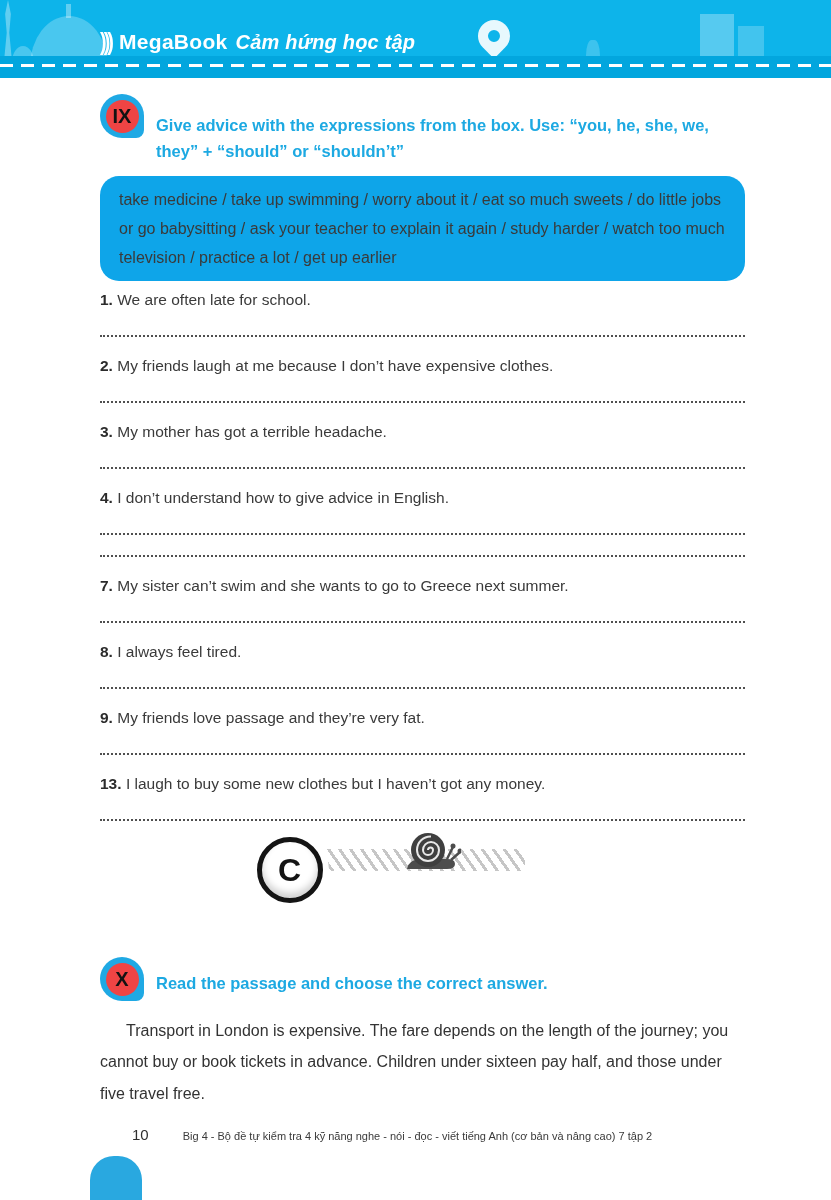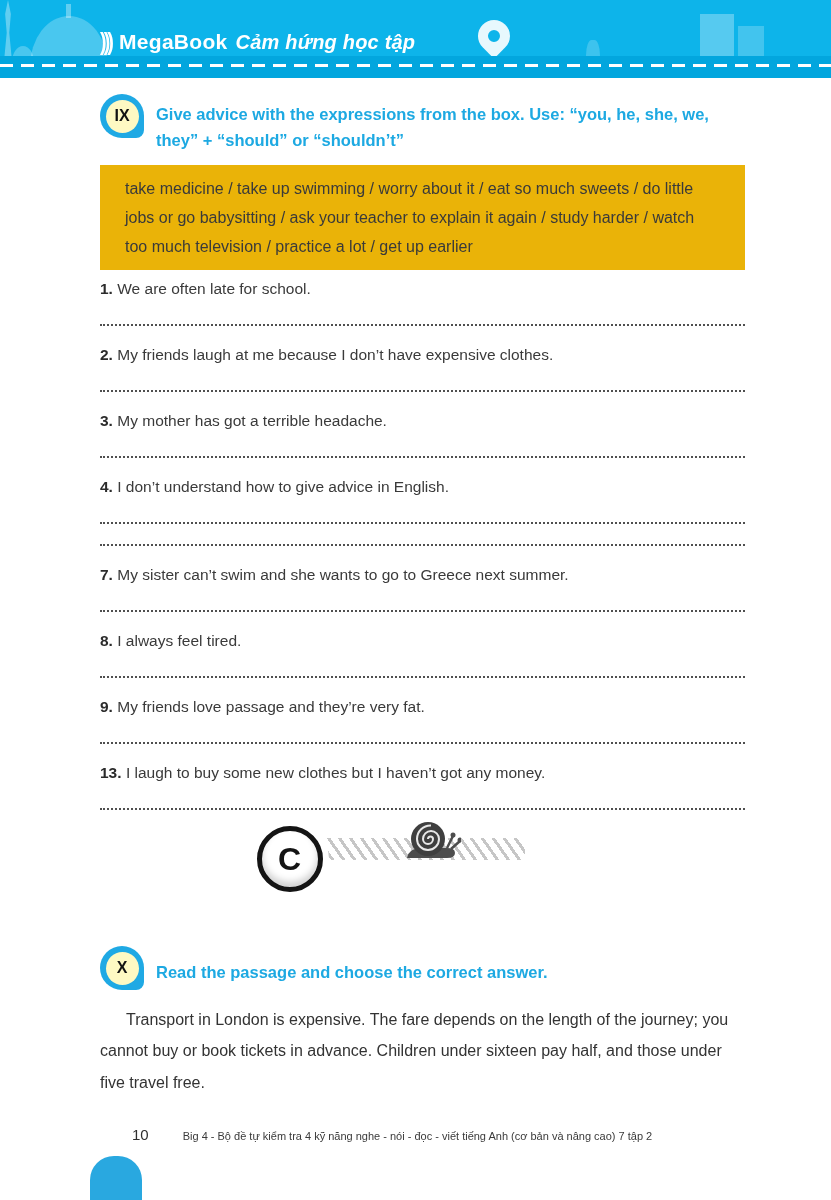--- a/index.html
+++ b/index.html
@@ -35,25 +35,25 @@
   .brand-mark { font-weight:bold; font-size:20px; letter-spacing:-3px; transform:scaleY(1.15); }
   .brand-name { font-size:21px; font-weight:bold; letter-spacing:.3px; }
   .brand-tag { font-size:20px; font-style:italic; font-weight:bold; letter-spacing:.2px; }
 
   
   .content { padding:16px 86px 0 100px; }
 
   .ex-head { display:flex; gap:12px; align-items:flex-start; }
   .badge { flex:0 0 auto; width:44px; height:44px; background:#1fa9e4; border-radius:50% 50% 18% 50%;
     display:flex; align-items:center; justify-content:center; }
-  .badge-inner { width:33px; height:33px; background:#fef9c3; border-radius:50%;
-    display:flex; align-items:center; justify-content:center; font-weight:bold; font-size:16px; color:#121212; }
-  .ex-title { flex:1; color:#1da9e2; font-weight:bold; font-size:16.5px; line-height:1.55; margin-top:8px; }
+  .badge-inner { width:33px; height:33px; background:#ef4444; border-radius:50%;
+    display:flex; align-items:center; justify-content:center; font-weight:bold; font-size:20px; color:#121212; }
+  .ex-title { flex:1; color:#1da9e2; font-weight:bold; font-size:16.5px; line-height:1.55; margin-top:19px; }
 
-  .word-box { margin:12px 0 10px 0; background:#eab308; padding:9px 25px; font-size:16px; line-height:29px; color:#3a3a3a; }
+  .word-box { margin:12px 0 10px 0; background:#0ea5e9; padding:9px 19px; font-size:16px; line-height:29px; color:#3a3a3a;border-radius:19px; }
 
   .item-text { font-size:15.5px; color:#3a3a3a; height:22px; margin-bottom:22px; }
   .item-num { font-weight:bold; color:#2b2b2b; }
   .answer-line { height:2px; border-bottom:2.5px dotted #4f4f4f; margin-bottom:20px; }
 
   
   .reading-banner { position:relative; width:360px; margin:8px auto 0 auto; height:100px; }
   .hatch { position:absolute; left:44px; top:8px; width:238px; height:22px;
     background:repeating-linear-gradient(55deg,#c6c6c6 0 3px,transparent 3px 9px); }
   .snail { position:absolute; left:158px; top:-14px; }

